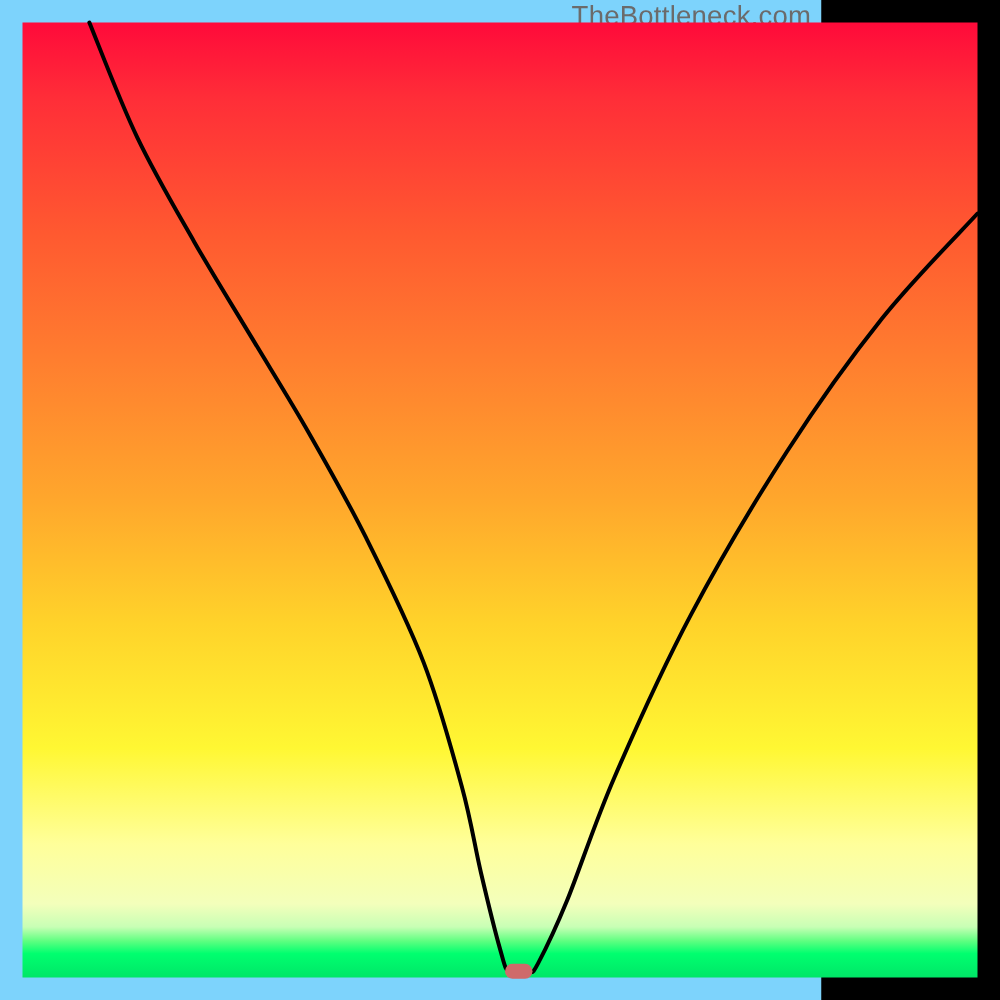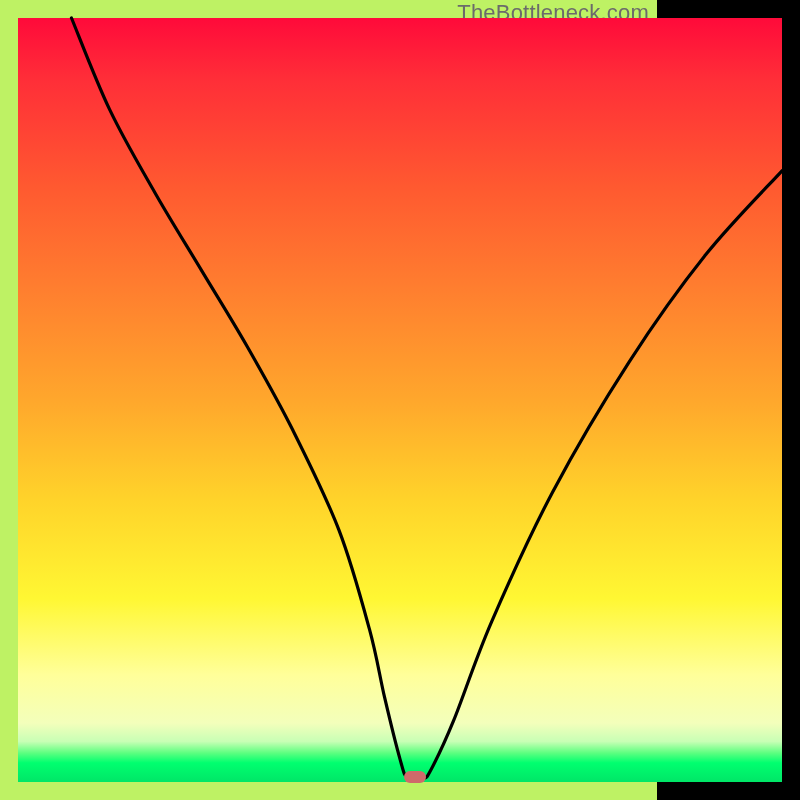--- a/index.html
+++ b/index.html
@@ -10,21 +10,21 @@
     background: #000000;
     overflow: hidden;
     font-family: Arial, Helvetica, sans-serif;
   }
   .frame {
     position: absolute;
     left: 0;
     top: 0;
     width: 657px;
     height: 800px;
-    background: #bef264;
+    background: #7dd3fc;
   }
   .plot-area {
     position: absolute;
     left: 18px;
     top: 18px;
     width: 764px;
     height: 764px;
     
     background: linear-gradient(
       to bottom,

